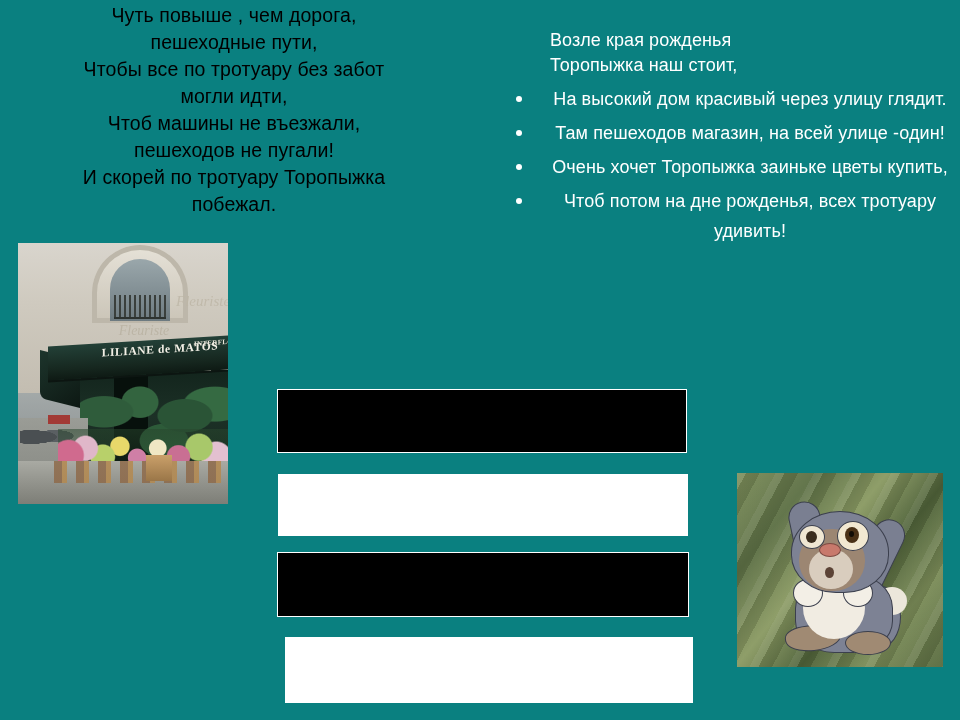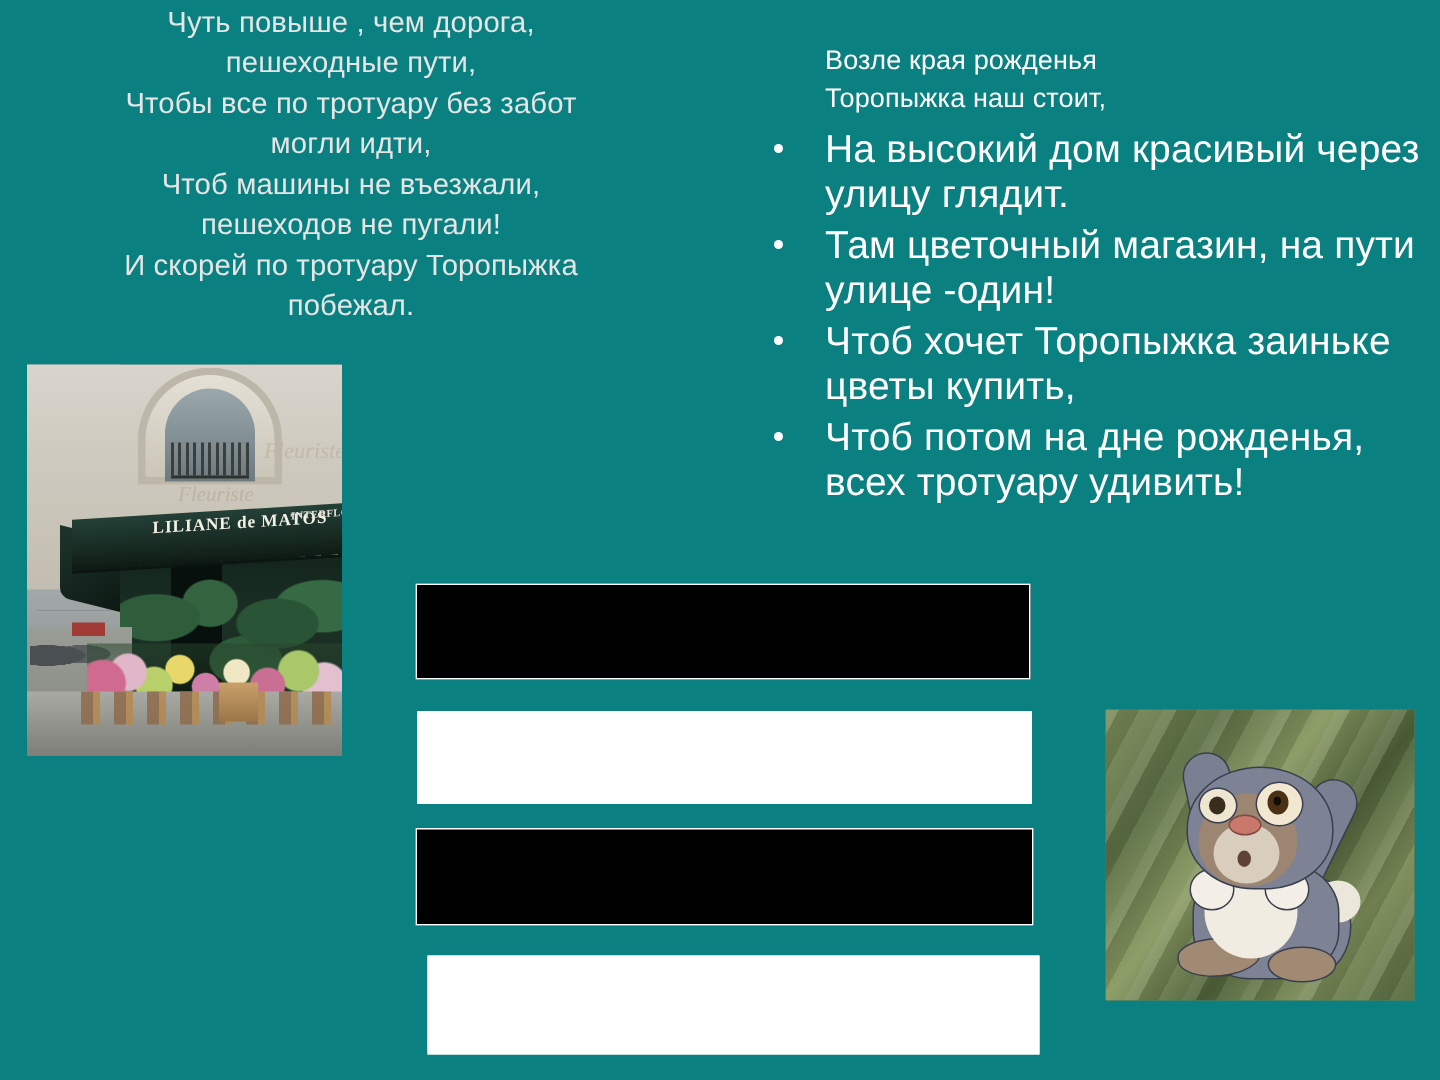--- a/index.html
+++ b/index.html
@@ -20,21 +20,21 @@
     background: #0a8080;
   }
 
   
   #left-poem {
     position: absolute;
     left: 8px;
     top: 2px;
     width: 452px;
     text-align: center;
-    color: #e5e5e5;
+    color: #000000;
     font-size: 19.5px;
     line-height: 27px;
     letter-spacing: 0.1px;
     white-space: pre-line;
   }
 
   
   #right-block {
     position: absolute;
     left: 498px;
@@ -49,25 +49,26 @@
     padding-left: 52px;
     letter-spacing: 0.1px;
   }
   ul.bullets {
     list-style: none;
     margin: 6px 0 0 0;
     padding: 0;
   }
   ul.bullets li {
     position: relative;
-    font-size: 26px;
+    font-size: 18px;
     line-height: 30px;
     padding-left: 52px;
     margin-bottom: 4px;
     letter-spacing: 0.1px;
+    text-align: center;
   }
   ul.bullets li .bullet-dot {
     position: absolute;
     left: 18px;
     top: 12px;
     width: 6px;
     height: 6px;
     border-radius: 50%;
     background: #ffffff;
   }
@@ -396,25 +397,25 @@
   <div id="right-block">
     <div id="right-intro">Возле края рожденья
 Торопыжка наш стоит,</div>
     <ul class="bullets">
       <li>
         <span class="bullet-dot"></span>
         <span>На высокий дом красивый через улицу глядит.</span>
       </li>
       <li>
         <span class="bullet-dot"></span>
-        <span>Там цветочный магазин, на пути улице -один!</span>
+        <span>Там пешеходов магазин, на всей улице -один!</span>
       </li>
       <li>
         <span class="bullet-dot"></span>
-        <span>Чтоб хочет Торопыжка заиньке цветы купить,</span>
+        <span>Очень хочет Торопыжка заиньке цветы купить,</span>
       </li>
       <li>
         <span class="bullet-dot"></span>
         <span>Чтоб потом на дне рожденья, всех тротуару удивить!</span>
       </li>
     </ul>
   </div>
 
   <div id="flower-photo">
     <div class="fp-layer fp-left-building"></div>

